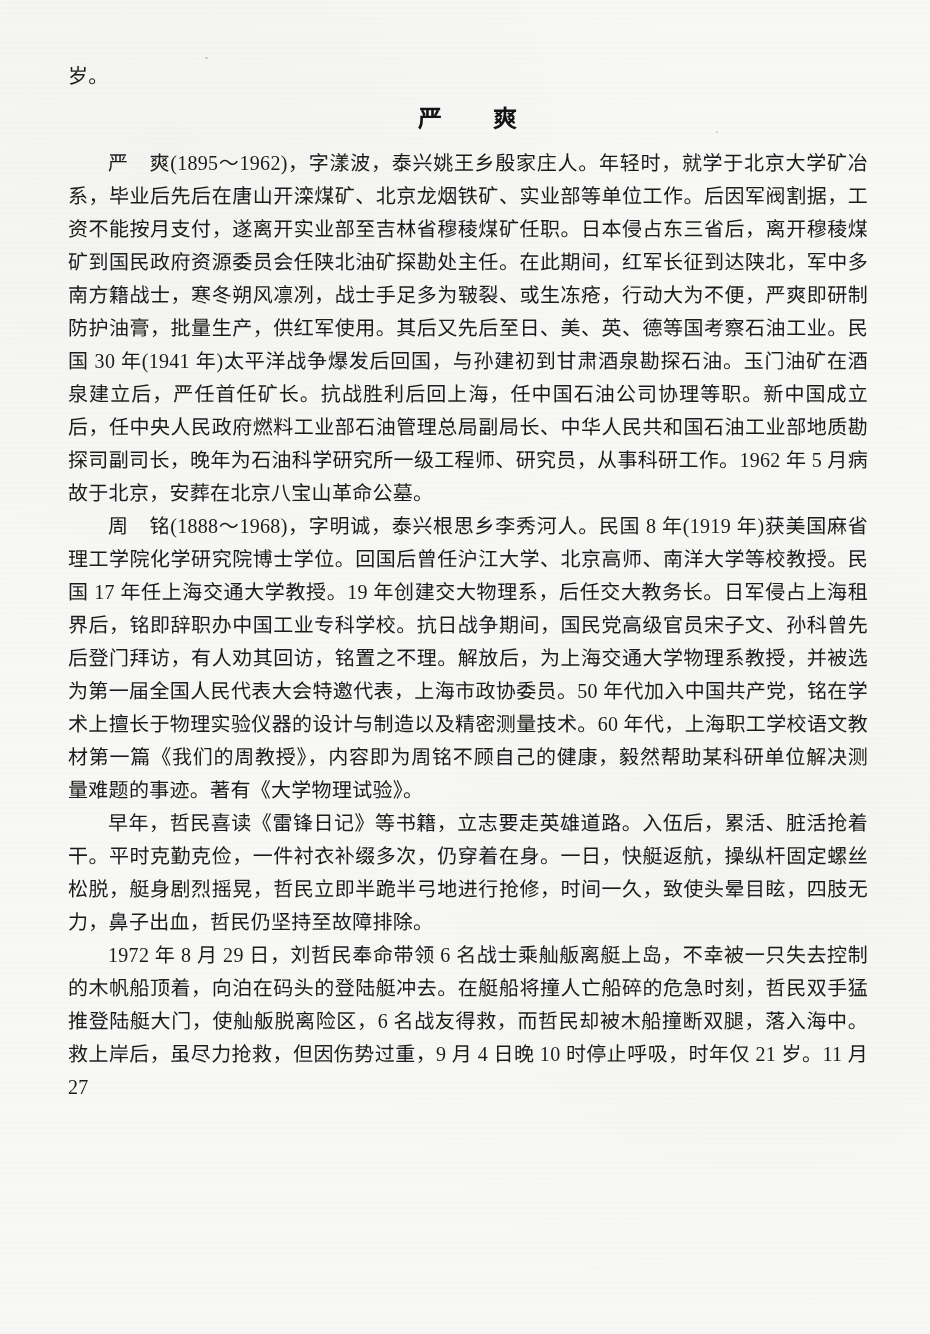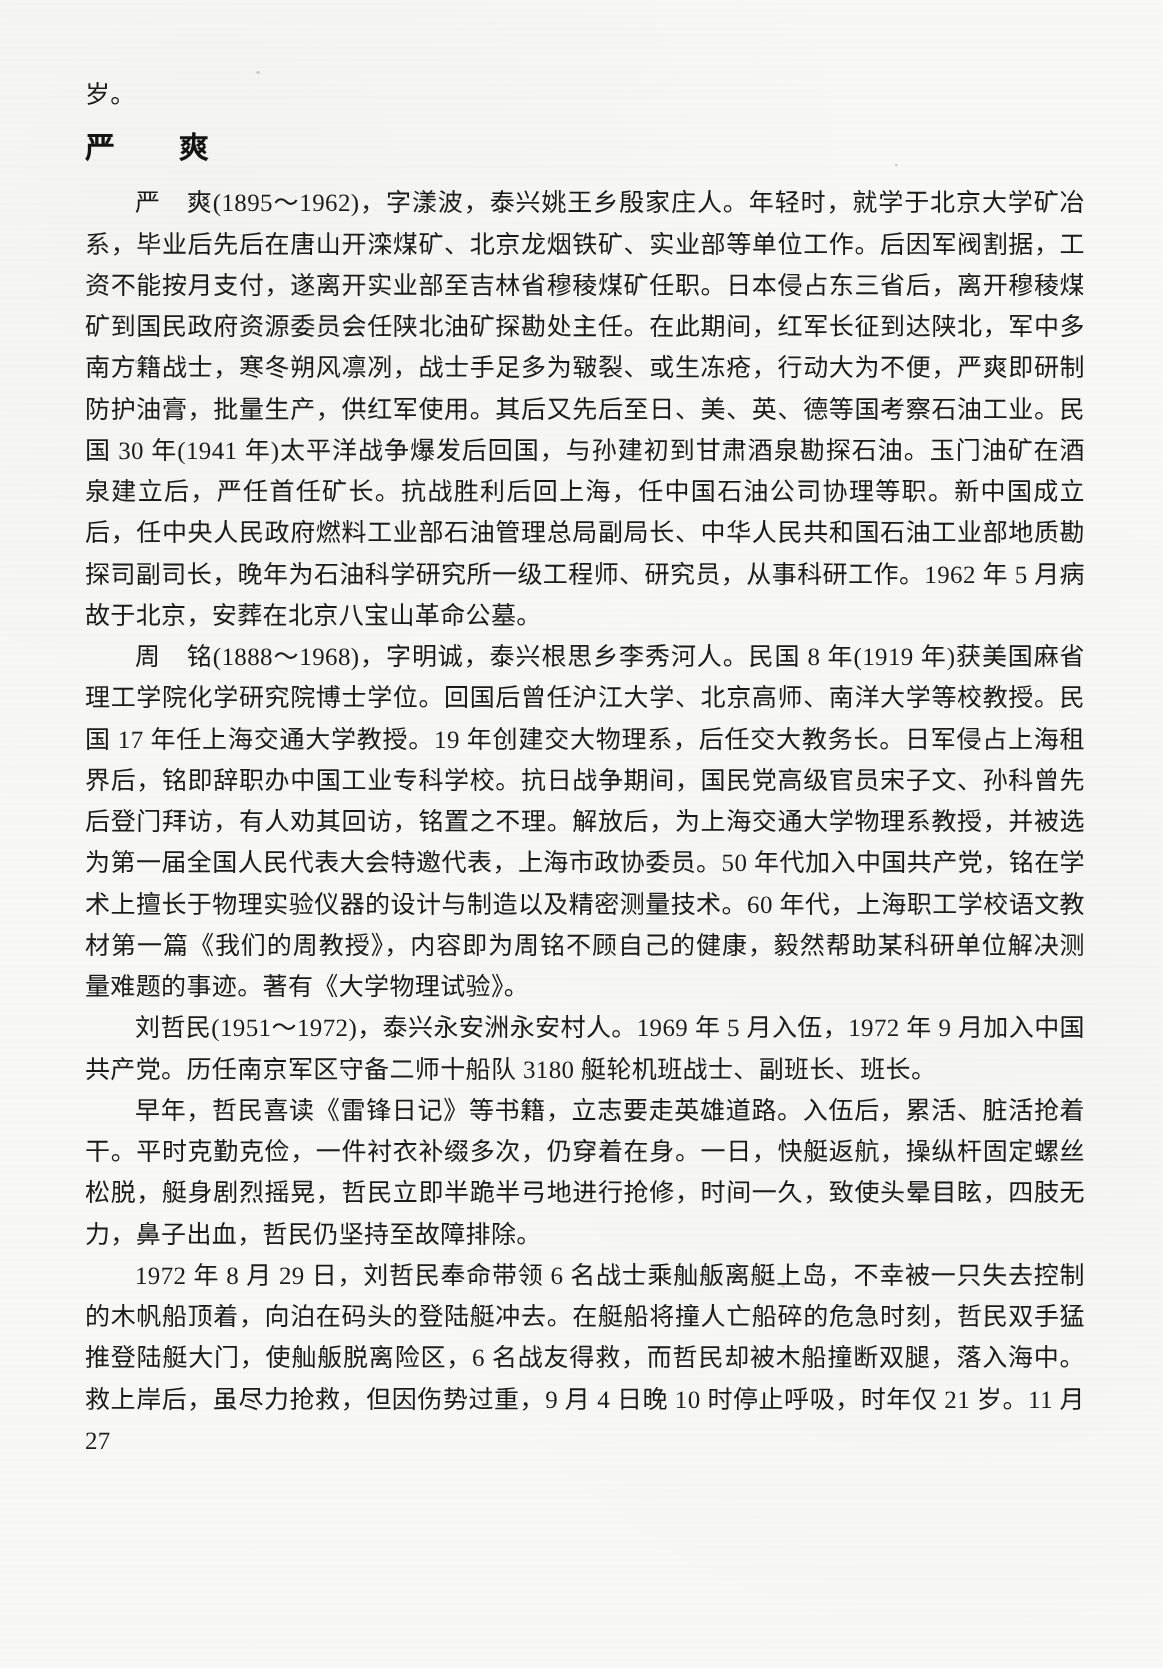--- a/index.html
+++ b/index.html
@@ -45,20 +45,21 @@
   }
   p.para {
     text-indent: 2em;
   }
   p.cont {
     text-indent: 0;
   }
   h2.entry-heading {
     font-size: 24px;
     font-weight: bold;
+    text-align: center;
     margin: 9px 0 11px 0;
     line-height: 34px;
     letter-spacing: 1px;
     color: #141414;
   }
   
   .speck {
     position: absolute;
     background: rgba(60,60,60,0.25);
     border-radius: 50%;
@@ -79,21 +80,20 @@
   <section>
     <h2 class="entry-heading">严　　爽</h2>
     <p class="para">严　爽(1895～1962)，字漾波，泰兴姚王乡殷家庄人。年轻时，就学于北京大学矿冶系，毕业后先后在唐山开滦煤矿、北京龙烟铁矿、实业部等单位工作。后因军阀割据，工资不能按月支付，遂离开实业部至吉林省穆稜煤矿任职。日本侵占东三省后，离开穆稜煤矿到国民政府资源委员会任陕北油矿探勘处主任。在此期间，红军长征到达陕北，军中多南方籍战士，寒冬朔风凛冽，战士手足多为皲裂、或生冻疮，行动大为不便，严爽即研制防护油膏，批量生产，供红军使用。其后又先后至日、美、英、德等国考察石油工业。民国 30 年(1941 年)太平洋战争爆发后回国，与孙建初到甘肃酒泉勘探石油。玉门油矿在酒泉建立后，严任首任矿长。抗战胜利后回上海，任中国石油公司协理等职。新中国成立后，任中央人民政府燃料工业部石油管理总局副局长、中华人民共和国石油工业部地质勘探司副司长，晚年为石油科学研究所一级工程师、研究员，从事科研工作。1962 年 5 月病故于北京，安葬在北京八宝山革命公墓。</p>
   </section>
 
   <section>
     <p class="para">周　铭(1888～1968)，字明诚，泰兴根思乡李秀河人。民国 8 年(1919 年)获美国麻省理工学院化学研究院博士学位。回国后曾任沪江大学、北京高师、南洋大学等校教授。民国 17 年任上海交通大学教授。19 年创建交大物理系，后任交大教务长。日军侵占上海租界后，铭即辞职办中国工业专科学校。抗日战争期间，国民党高级官员宋子文、孙科曾先后登门拜访，有人劝其回访，铭置之不理。解放后，为上海交通大学物理系教授，并被选为第一届全国人民代表大会特邀代表，上海市政协委员。50 年代加入中国共产党，铭在学术上擅长于物理实验仪器的设计与制造以及精密测量技术。60 年代，上海职工学校语文教材第一篇《我们的周教授》，内容即为周铭不顾自己的健康，毅然帮助某科研单位解决测量难题的事迹。著有《大学物理试验》。</p>
   </section>
 
   <section>
-    <p class="para">刘哲民(1951～1972)，泰兴永安洲永安村人。1969 年 5 月入伍，1972 年 9 月加入中国共产党。历任南京军区守备二师十船队 3180 艇轮机班战士、副班长、班长。</p>
     <p class="para">早年，哲民喜读《雷锋日记》等书籍，立志要走英雄道路。入伍后，累活、脏活抢着干。平时克勤克俭，一件衬衣补缀多次，仍穿着在身。一日，快艇返航，操纵杆固定螺丝松脱，艇身剧烈摇晃，哲民立即半跪半弓地进行抢修，时间一久，致使头晕目眩，四肢无力，鼻子出血，哲民仍坚持至故障排除。</p>
     <p class="para">1972 年 8 月 29 日，刘哲民奉命带领 6 名战士乘舢舨离艇上岛，不幸被一只失去控制的木帆船顶着，向泊在码头的登陆艇冲去。在艇船将撞人亡船碎的危急时刻，哲民双手猛推登陆艇大门，使舢舨脱离险区，6 名战友得救，而哲民却被木船撞断双腿，落入海中。救上岸后，虽尽力抢救，但因伤势过重，9 月 4 日晚 10 时停止呼吸，时年仅 21 岁。11 月 27</p>
   </section>
 
   <span class="speck s1"></span>
   <span class="speck s2"></span>
   <span class="speck s3"></span>
   <span class="speck s4"></span>
 </div>
 

